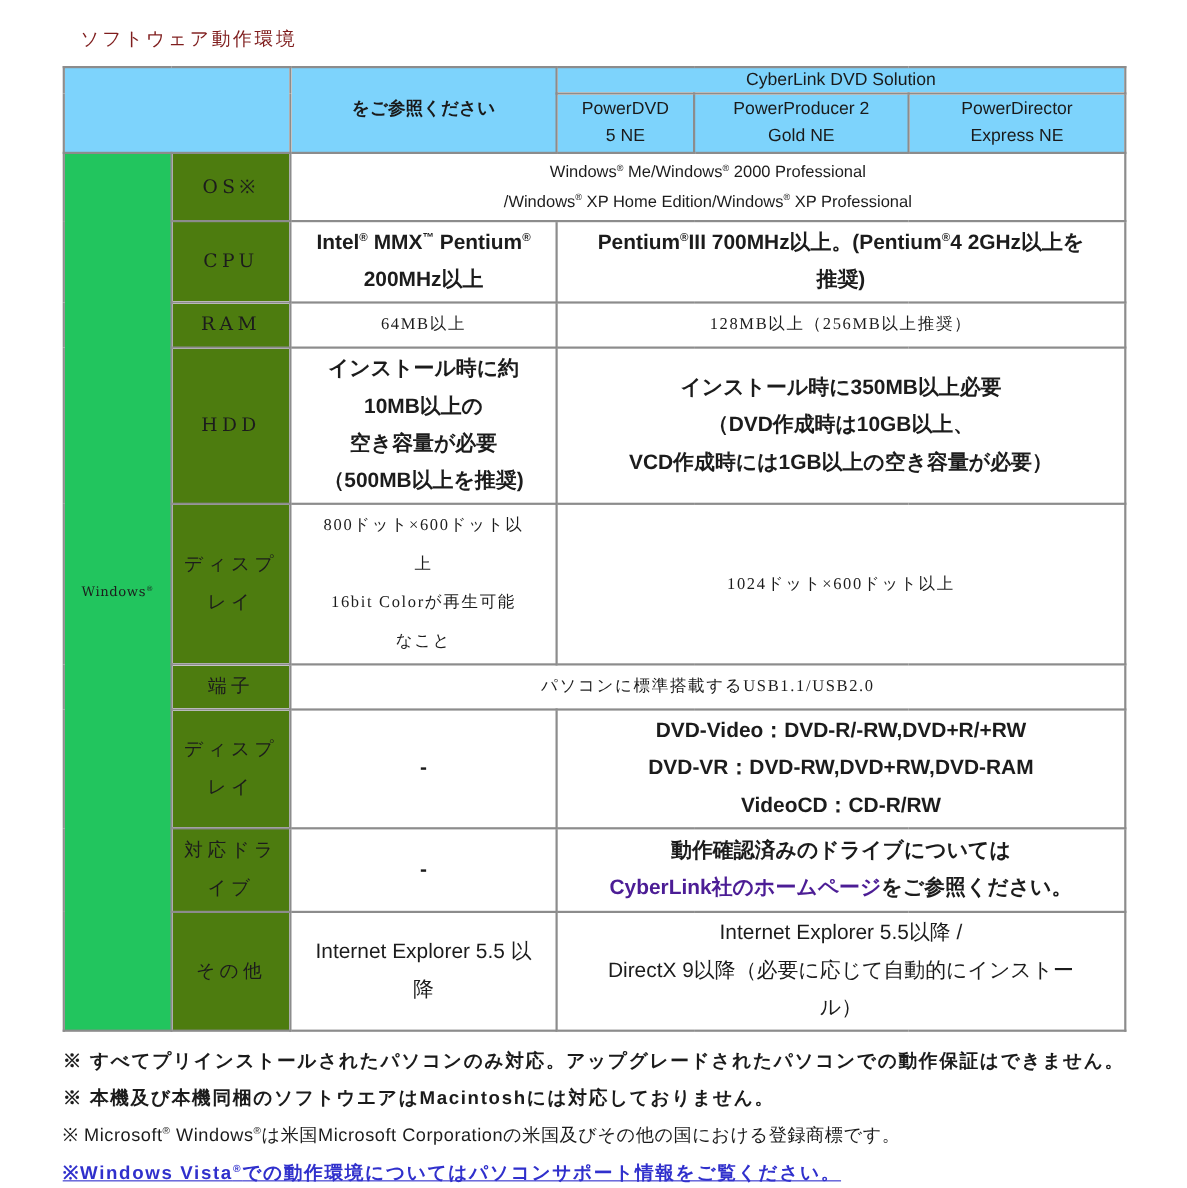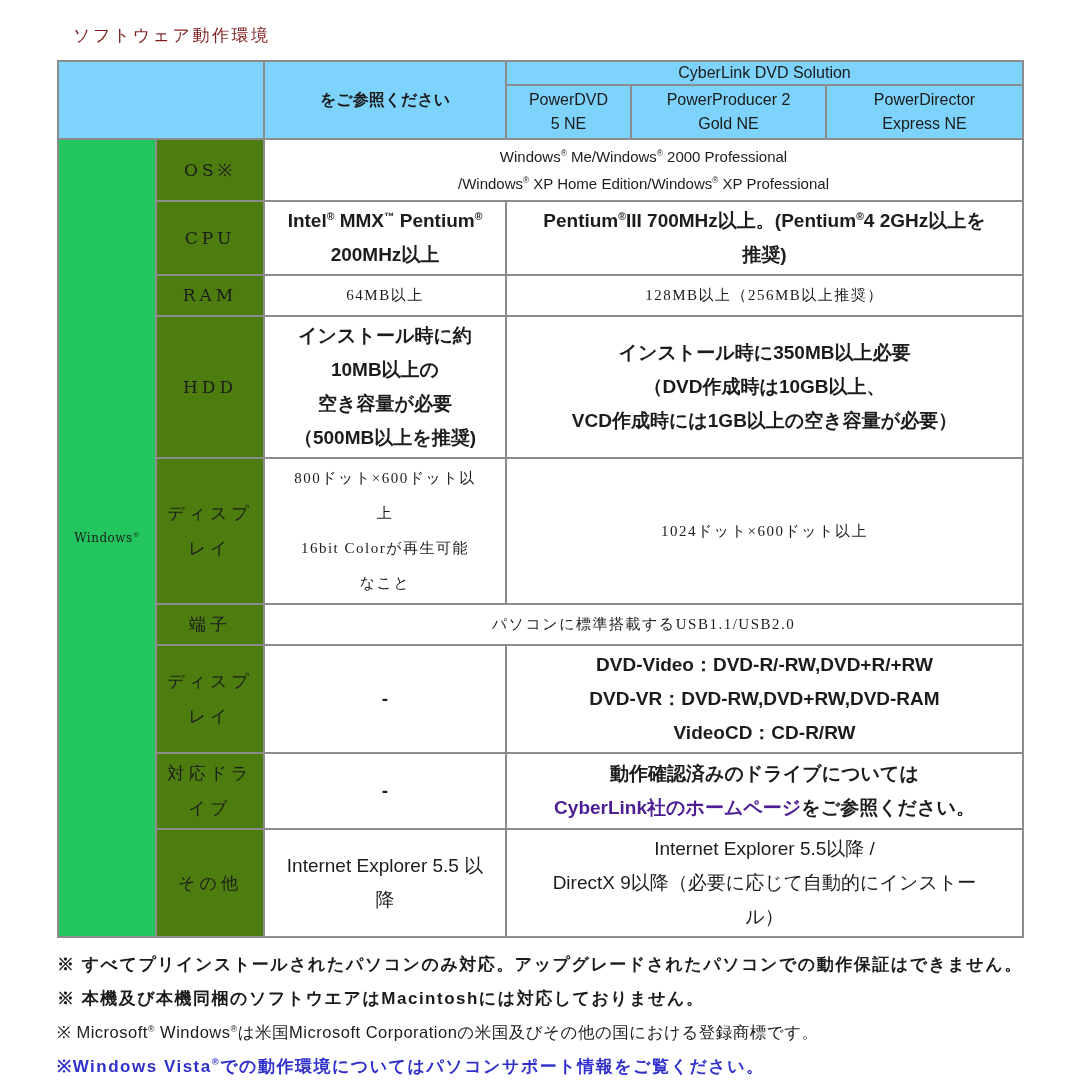--- a/index.html
+++ b/index.html
@@ -62,21 +62,21 @@
 
   .link { color:#4c1d95; cursor:pointer; }
 
   
   .footnotes { margin-top:15px; width:1000px; }
   .fn {
     margin:0 0 11px 0; font-size:17px; line-height:23px;
     letter-spacing:1.5px; font-weight:bold; color:#1b1b1b;
   }
   .fn-light { font-weight:normal; letter-spacing:0.5px; font-size:16.5px; }
-  .fn-blue { color:#3030cc; margin-top:4px; }
+  .fn-blue { color:#3030cc; margin-top:4px;text-decoration:underline; }
 </style>
 </head>
 <body>
 
 <div class="page">
 
   <h1 class="title">ソフトウェア動作環境</h1>
 
   <table class="spec">
     <colgroup>

